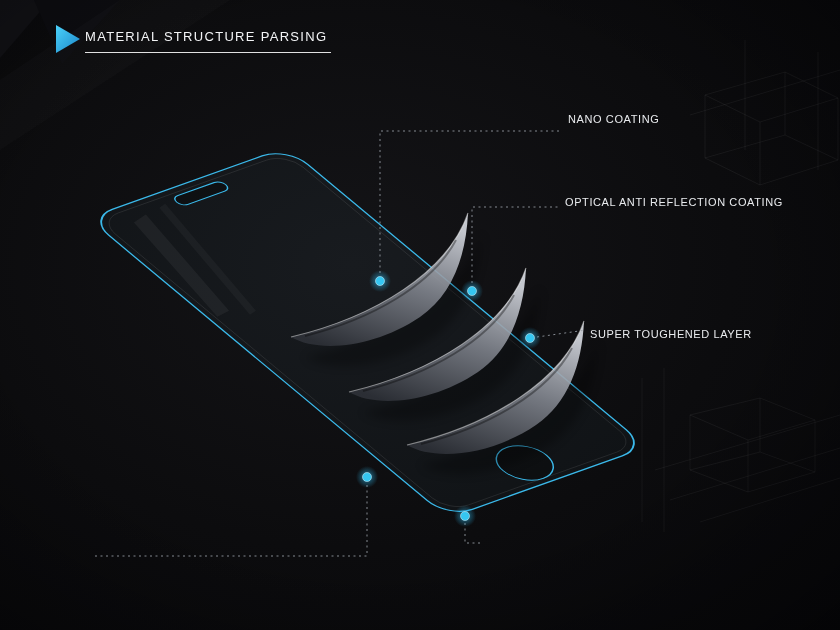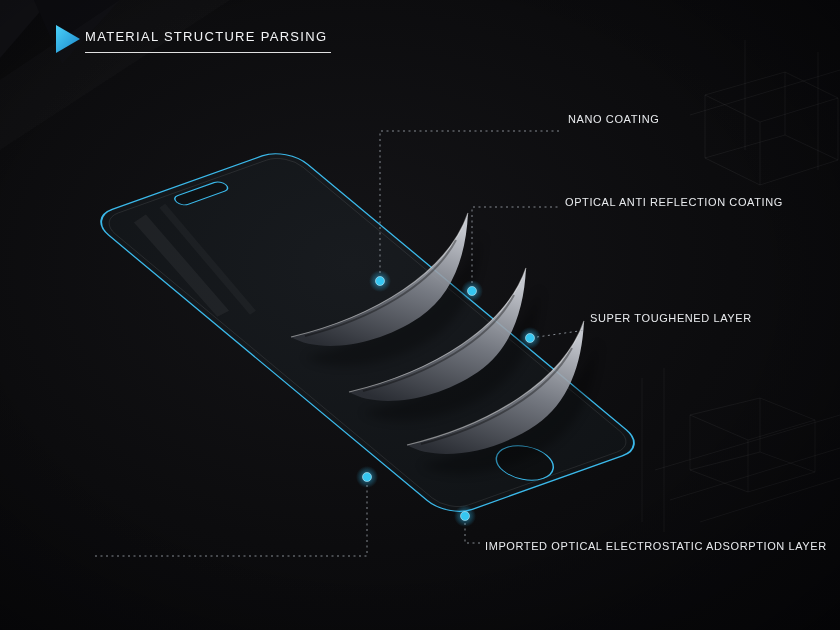--- a/index.html
+++ b/index.html
@@ -143,22 +143,21 @@
       <g>
         <circle cx="465" cy="516" r="11" fill="url(#dotGlow)"></circle>
         <circle cx="465" cy="516" r="4.5" fill="#35c6f1" stroke="rgba(255,255,255,0.55)" stroke-width="0.8"></circle>
       </g>
     </g>
   </svg>
 
   <div class="labels">
     <div class="label" style="left:568px;top:113px">NANO COATING</div>
     <div class="label" style="left:565px;top:196px">OPTICAL ANTI REFLECTION COATING</div>
-    <div class="label" style="left:590px;top:312px">SUPER TOUGHENED LAYER</div>
-    <div class="label" style="left:485px;top:540px">IMPORTED OPTICAL ELECTROSTATIC ADSORPTION LAYER</div>
+    <div class="label" style="left:590px;top:328px">SUPER TOUGHENED LAYER</div>
   </div>
 
   <div class="header">
     <svg width="26" height="30" viewBox="0 0 26 30">
       <polygon points="1,1 25,15 1,29" fill="url(#arrowGrad)"></polygon>
     </svg>
     <div class="title-wrap">
       <span>MATERIAL STRUCTURE PARSING</span>
     </div>
   </div>

